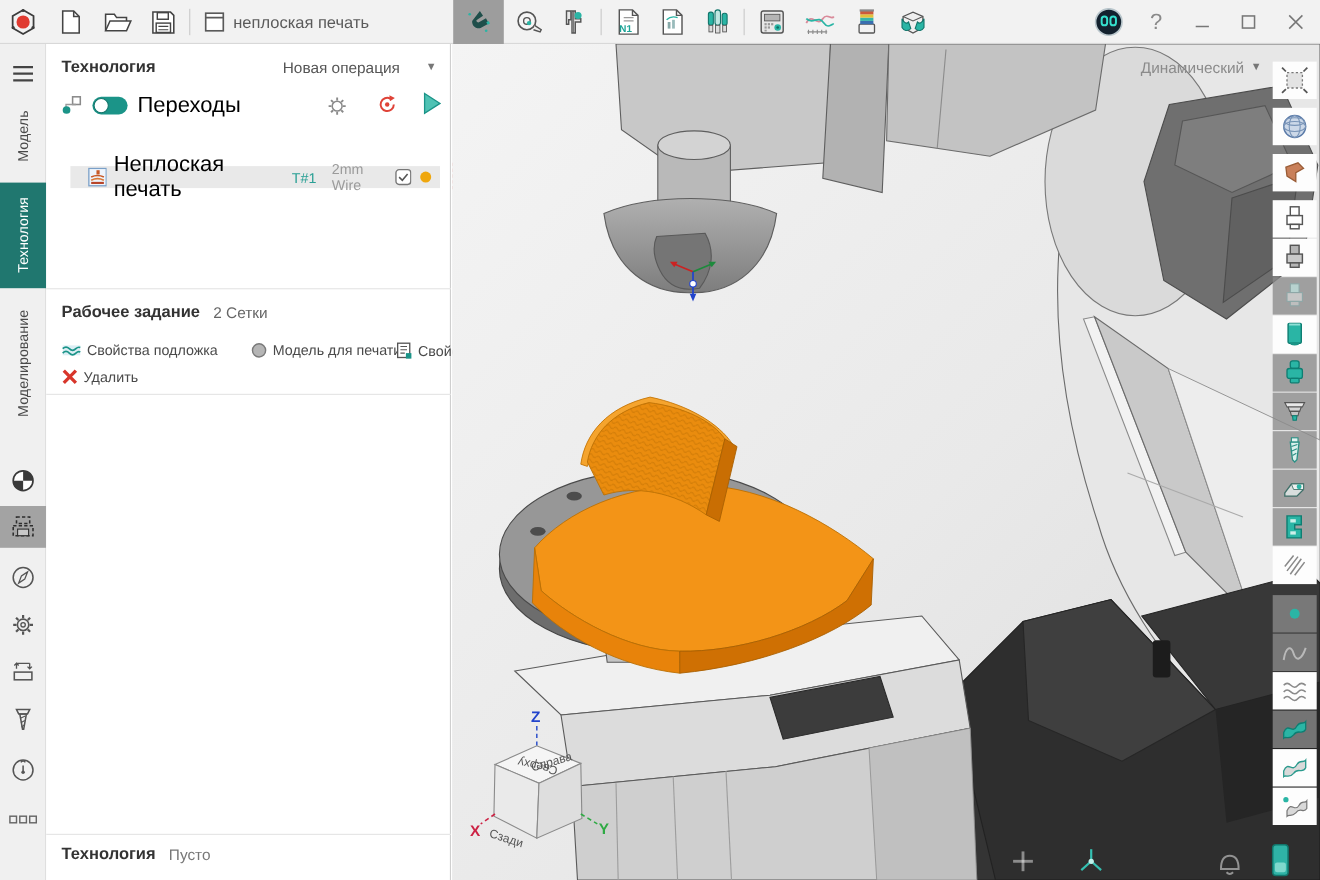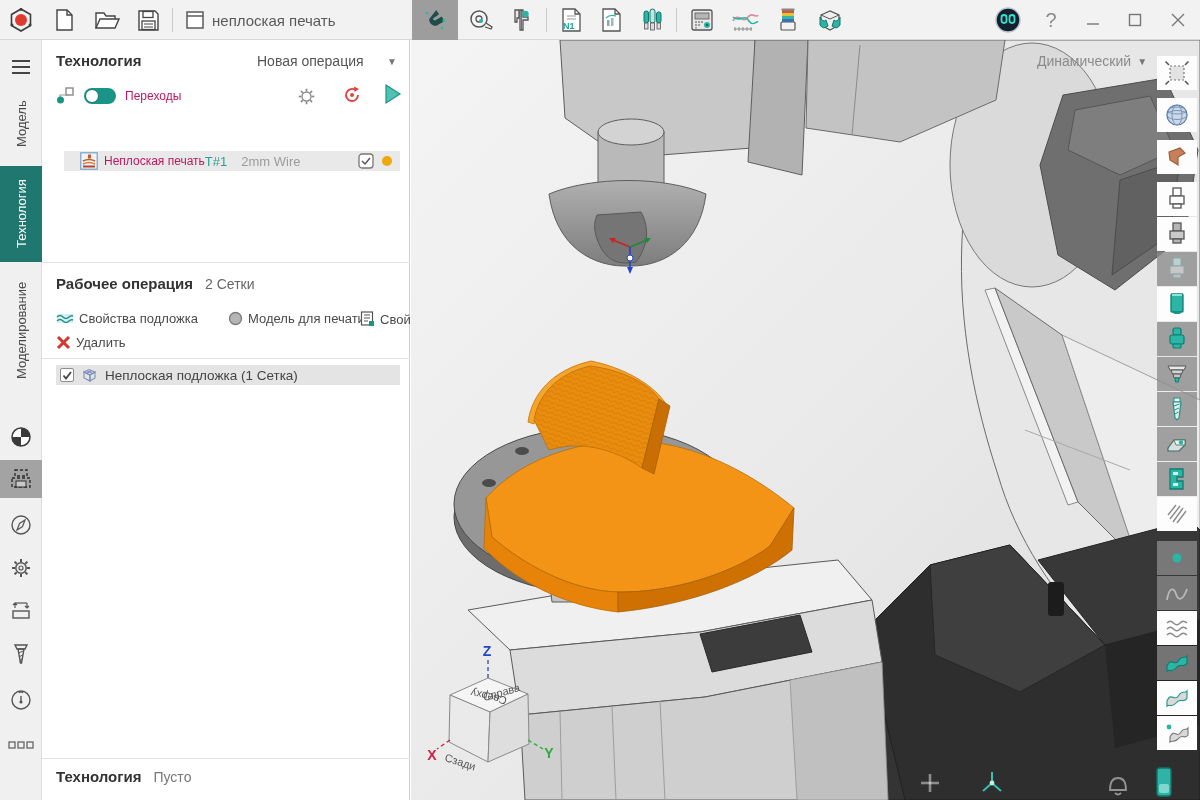--- a/index.html
+++ b/index.html
@@ -28,21 +28,21 @@
 
   
   .panel { position:absolute; left:42px; top:40px; width:368px; height:760px; background:#fff; border-right:1px solid #cfcfcf; }
   .p-abs { position:absolute; display:flex; align-items:center; }
   .p-title { font-size:15px; font-weight:bold; color:#333; }
   .p-sub { font-size:14px; color:#8a8a8a; }
   .dropdown-btn { font-size:14px; color:#555; cursor:pointer; display:flex; align-items:center; gap:8px; }
   .caret { font-size:10px; color:#777; }
   .toggle { width:32px; height:16px; border-radius:8px; background:#1b9488; position:relative; cursor:pointer; }
   .toggle .knob { position:absolute; left:1px; top:1px; width:14px; height:14px; border-radius:50%; background:#fff; border:1px solid #12756b; }
-  .row-label { font-size:12px; color:#be185d; }
+  .row-label { font-size:20px; color:#000000; }
   .tree-row { position:absolute; left:14px; width:344px; height:20px; display:flex; align-items:center; cursor:pointer; }
   .tree-row.selected { background:#e9e9e9; }
   .tool-tag { color:#2aa095; font-size:13px; }
   .mat-tag { color:#9b9b9b; font-size:13px; }
   .divider { position:absolute; left:0; width:368px; height:1px; background:#e4e4e4; }
   .job-btn { display:flex; align-items:center; gap:5px; font-size:13px; color:#4a4a4a; cursor:pointer; white-space:nowrap; }
   .list-row { position:absolute; left:14px; width:344px; height:20px; display:flex; align-items:center; gap:7px; cursor:pointer; font-size:13.5px; color:#444; }
   .list-row.selected { background:#e4e4e4; }
   .cbx { width:14px; height:14px; border:1px solid #8c8c8c; border-radius:2px; background:#fff; display:flex; align-items:center; justify-content:center; }
   .dashed-red { position:absolute; border-left:1px dashed #d6473c; width:0; }
@@ -391,21 +391,21 @@
       <svg width="16" height="16" viewBox="0 0 16 16" style="margin-left:auto;margin-right:26px;">
           <rect x="1" y="1" width="14" height="14" rx="3" fill="#fff" stroke="#777" stroke-width="1.3"></rect>
           <path d="M4,8 l3,3 5,-6" fill="none" stroke="#555" stroke-width="1.5"></path>
         </svg>
       <span style="position:absolute;right:8px;width:10px;height:10px;border-radius:50%;background:#efa70e;"></span>
     </div>
 
     <div class="divider" style="top:222px;"></div>
 
     <div class="p-abs" style="left:14px;top:235px;gap:12px;">
-      <span class="p-title">Рабочее операция</span>
+      <span class="p-title">Рабочее задание</span>
       <span class="p-sub" style="color:#666;">2 Сетки</span>
     </div>
     <div class="p-abs job-btn" style="left:14px;top:271px;">
       <svg width="18" height="15" viewBox="0 0 18 15">
           <rect x="1" y="3" width="16" height="9" fill="#dbeef4"></rect>
           <path d="M1,6 q3,-3 6,0 t6,0 q2,-2 4,-1" fill="none" stroke="#1b9488" stroke-width="1.5"></path>
           <path d="M1,10 q3,-3 6,0 t6,0 q2,-2 4,-1" fill="none" stroke="#1b9488" stroke-width="1.5"></path>
         </svg>
       <span>Свойства подложка</span>
     </div>
@@ -427,37 +427,20 @@
     </div>
     <div class="p-abs job-btn" style="left:14px;top:295px;">
       <svg width="15" height="15" viewBox="0 0 15 15">
           <path d="M2,2 L13,13 M13,2 L2,13" stroke="#d8362b" stroke-width="3"></path>
         </svg>
       <span>Удалить</span>
     </div>
 
     <div class="divider" style="top:318px;"></div>
 
-    <div class="list-row selected" style="top:325px;">
-      <span class="cbx" style="margin-left:4px;">
-          <svg width="11" height="11" viewBox="0 0 11 11">
-            <path d="M1.5,5.5 l2.5,3 5,-6.5" fill="none" stroke="#444" stroke-width="1.8"></path>
-          </svg>
-        </span>
-      <svg width="17" height="15" viewBox="0 0 17 15">
-          <g fill="none" stroke="#7c8fb8" stroke-width="1.1">
-            <polygon points="3,4 8,1.5 14,4 9,7"></polygon>
-            <polygon points="3,4 9,7 9,13 3,10"></polygon>
-            <polygon points="14,4 9,7 9,13 14,10"></polygon>
-            <line x1="6" y1="2.7" x2="11.5" y2="5.6"></line>
-            <line x1="5.5" y1="5.3" x2="11" y2="2.6"></line>
-          </g>
-        </svg>
-      <span>Неплоская подложка (1 Сетка)</span>
-    </div>
 
     <div class="divider" style="top:718px;"></div>
     <div class="p-abs" style="left:14px;top:728px;gap:12px;">
       <span class="p-title">Технология</span>
       <span class="p-sub" style="color:#777;">Пусто</span>
     </div>
   </div>
 
   <div class="viewport">
 

